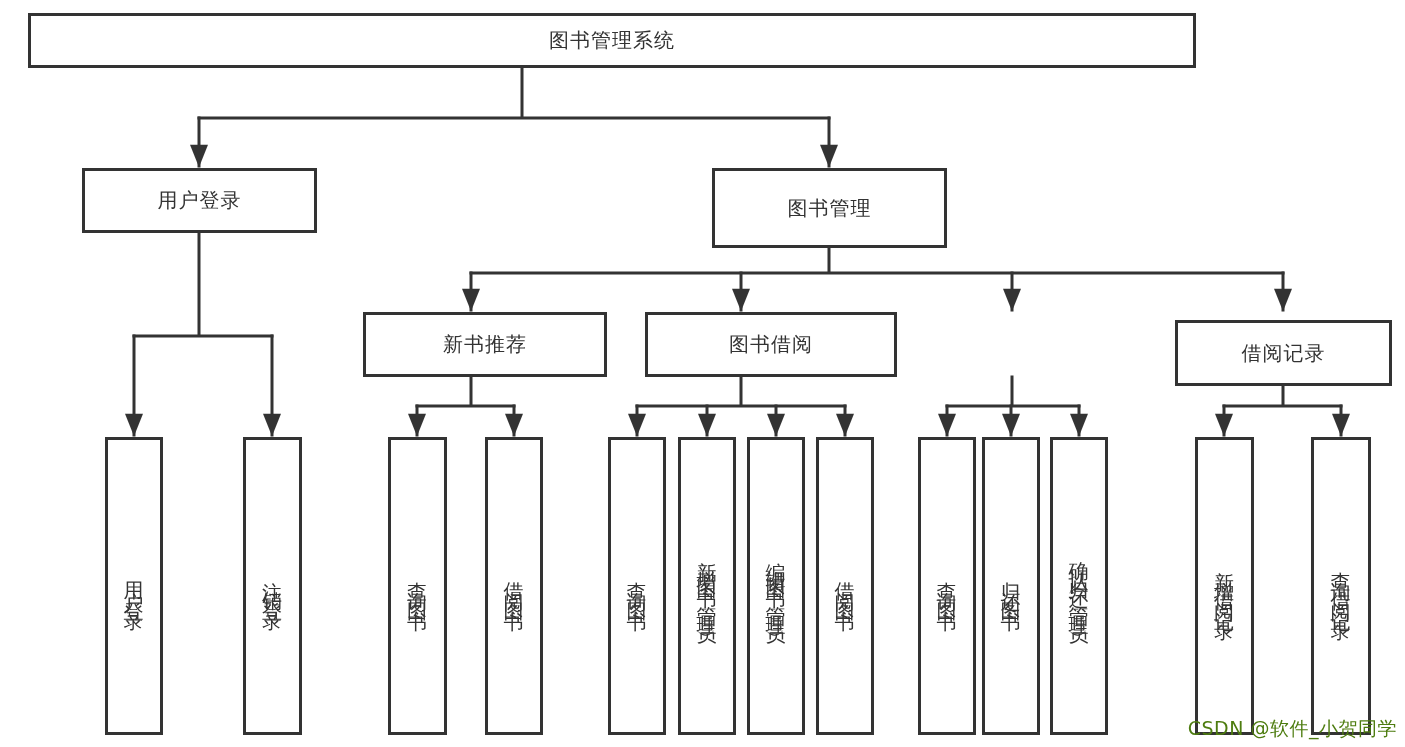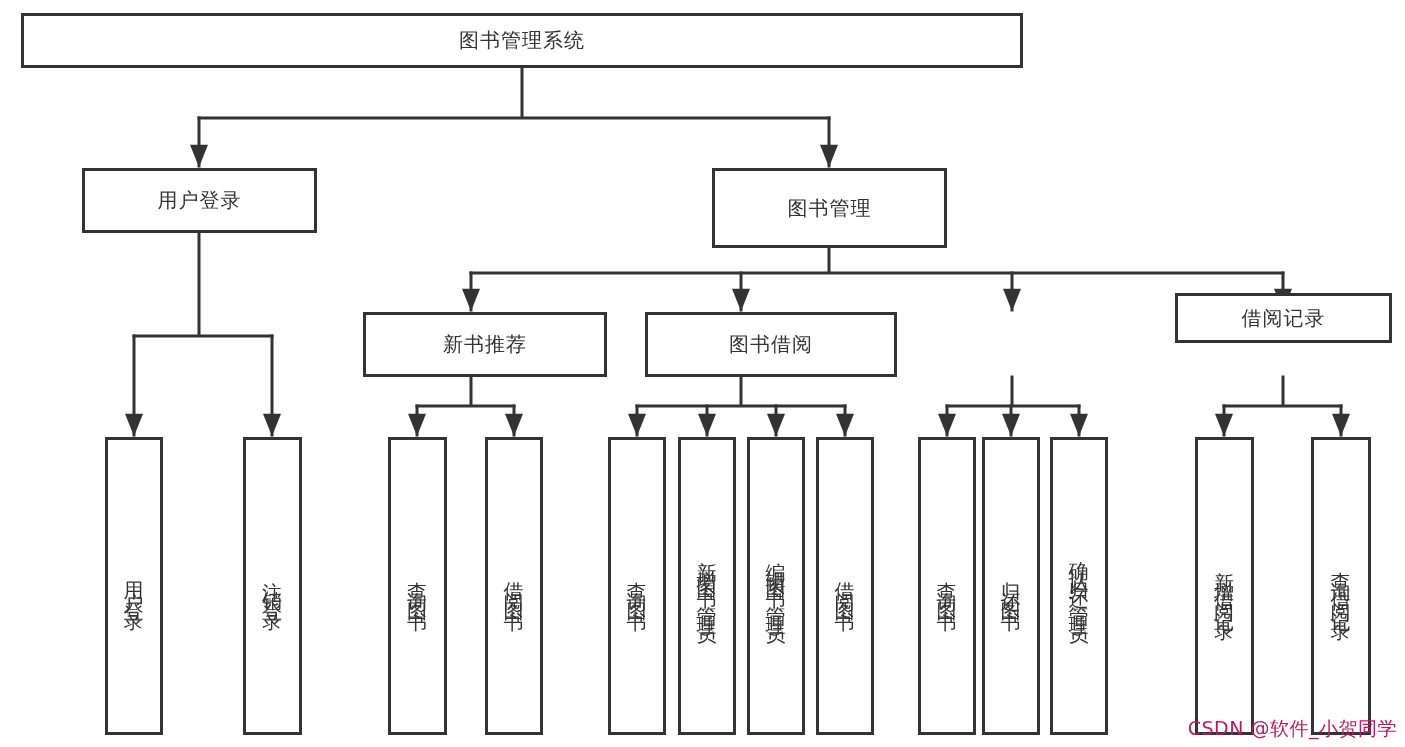--- a/index.html
+++ b/index.html
@@ -37,21 +37,21 @@
     writing-mode: vertical-rl;
     letter-spacing: 10px;
     line-height: 1;
   }
   .node.v.tight .lbl { letter-spacing: 9px; }
   .watermark {
     position: absolute;
     right: 8px;
     bottom: 5px;
     z-index: 3;
-    color: #be185d;
+    color: #4d7c0f;
     font-size: 19px;
     letter-spacing: 0.5px;
     white-space: nowrap;
   }
 </style>
 </head>
 <body>
 
 <div id="canvas">
 
@@ -93,38 +93,38 @@
 
       <line x1="947" y1="406" x2="947" y2="435" marker-end="url(#arw)"></line>
       <line x1="1011" y1="406" x2="1011" y2="435" marker-end="url(#arw)"></line>
       <line x1="1079" y1="406" x2="1079" y2="435" marker-end="url(#arw)"></line>
 
       <line x1="1224" y1="406" x2="1224" y2="435" marker-end="url(#arw)"></line>
       <line x1="1341" y1="406" x2="1341" y2="435" marker-end="url(#arw)"></line>
     </g>
   </svg>
 
-  <div class="node h" style="left:21px;top:13px;width:1002px;height:55px">
+  <div class="node h" style="left:28px;top:13px;width:1168px;height:55px">
     <span class="lbl">图书管理系统</span>
   </div>
 
   <div class="node h" style="left:82px;top:168px;width:235px;height:65px">
     <span class="lbl">用户登录</span>
   </div>
   <div class="node h" style="left:712px;top:168px;width:235px;height:80px">
     <span class="lbl">图书管理</span>
   </div>
 
   <div class="node h" style="left:363px;top:312px;width:244px;height:65px">
     <span class="lbl">新书推荐</span>
   </div>
   <div class="node h" style="left:645px;top:312px;width:252px;height:65px">
     <span class="lbl">图书借阅</span>
   </div>
-  <div class="node h" style="left:1175px;top:293px;width:217px;height:50px">
+  <div class="node h" style="left:1175px;top:320px;width:217px;height:66px">
     <span class="lbl">借阅记录</span>
   </div>
 
   <div class="node v" style="left:105px;top:437px;width:58px;height:298px">
     <span class="lbl">用户登录</span>
   </div>
   <div class="node v" style="left:243px;top:437px;width:59px;height:298px">
     <span class="lbl">注销登录</span>
   </div>
 

